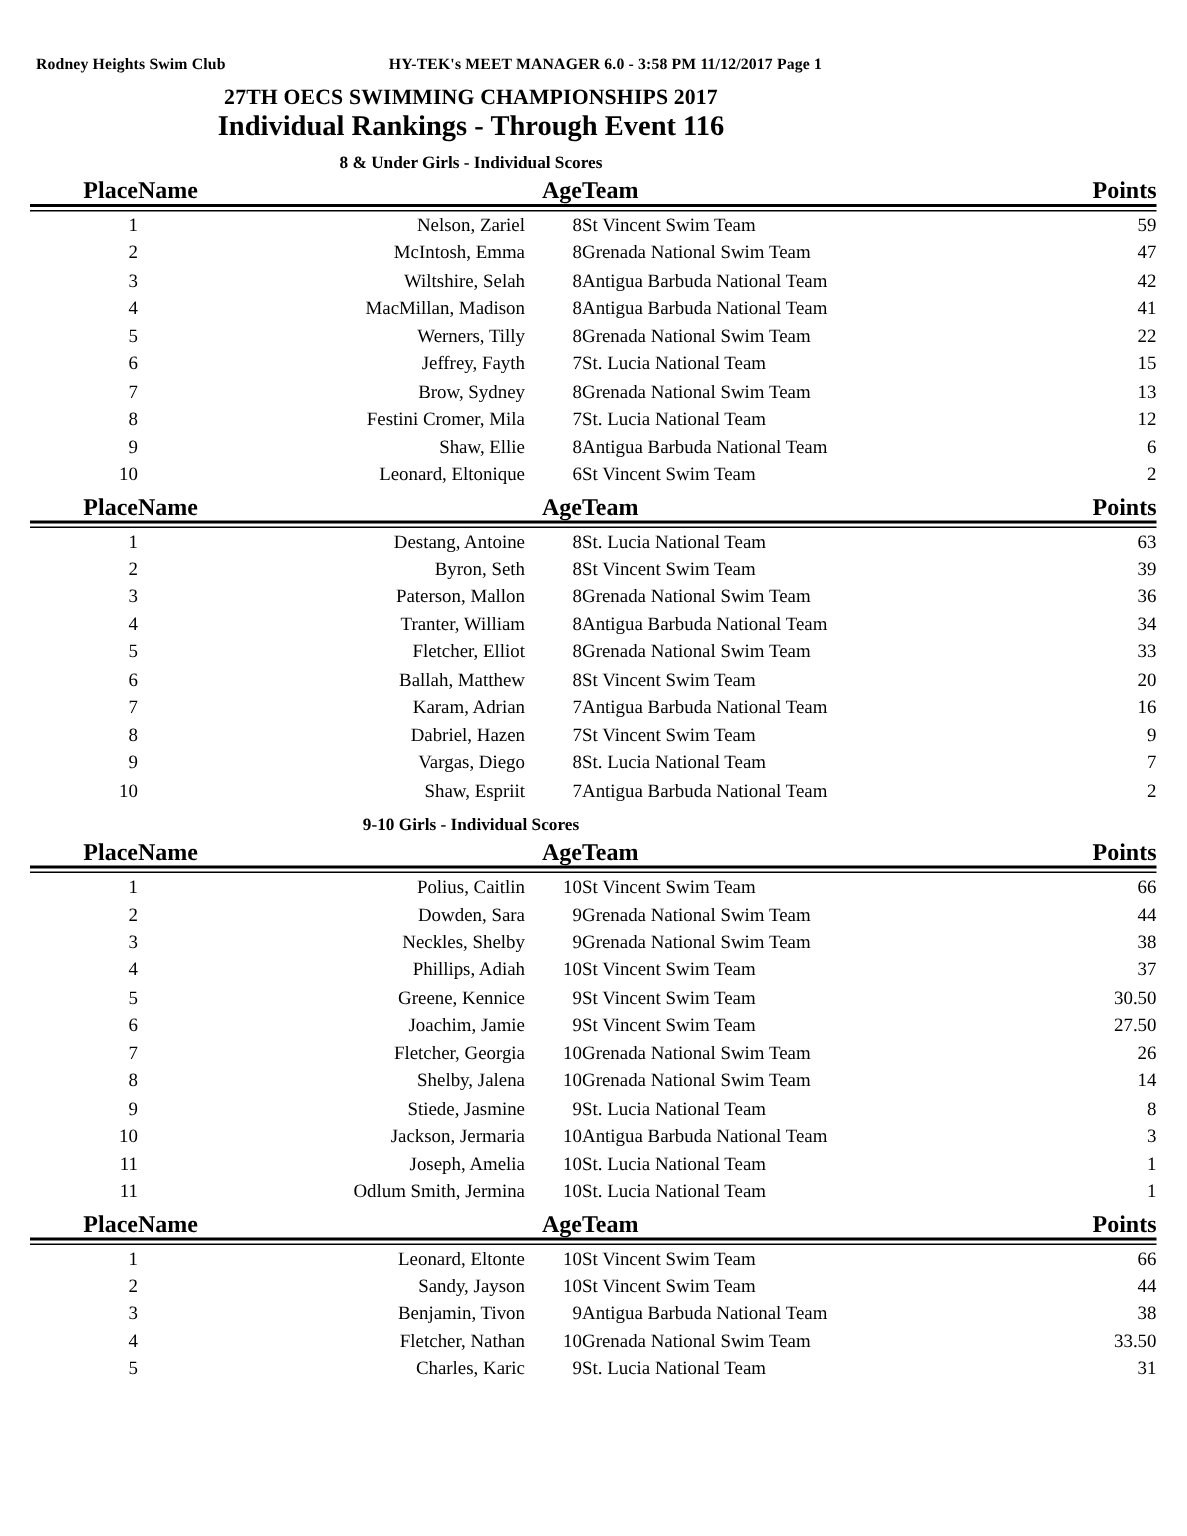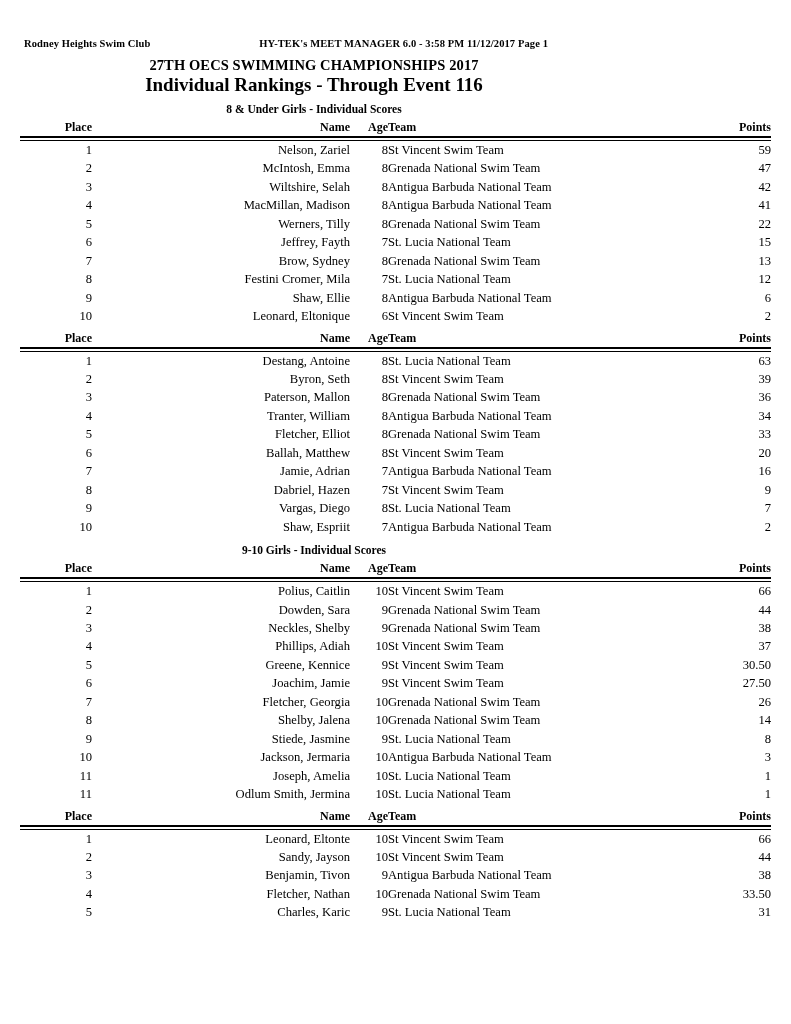--- a/index.html
+++ b/index.html
@@ -72,28 +72,28 @@
     table-layout: fixed;
     font-size: 12.6px;
   }
   table.scores col.c-place { width: 72px; }
   table.scores col.c-name  { width: 258px; }
   table.scores col.c-age   { width: 38px; }
   table.scores col.c-team  { width: 292px; }
   table.scores col.c-pts   { width: 91px; }
 
   table.scores thead th {
-    font-size: 12px;
+    font-size: 16px;
     font-weight: bold;
     padding: 0 0 2px 0;
     line-height: 13px;
     vertical-align: bottom;
   }
   th.h-place { text-align: right; padding-right: 2px; }
-  th.h-name  { text-align: right;  padding-left: 8px; }
+  th.h-name  { text-align: left;  padding-left: 8px; }
   th.h-age   { text-align: right; }
   th.h-team  { text-align: left;  padding-left: 8px; }
   th.h-pts   { text-align: right; padding-right: 3px; }
 
   table.scores thead tr.rule-row th {
     padding: 0;
     height: 0;
   }
   .rule-outer {
     border-top: 2.2px solid #000;
@@ -291,21 +291,21 @@
             </tr>
             <tr>
               <td class="d-place">6</td>
               <td class="d-name">Ballah, Matthew</td>
               <td class="d-age">8</td>
               <td class="d-team">St Vincent Swim Team</td>
               <td class="d-pts">20</td>
             </tr>
             <tr>
               <td class="d-place">7</td>
-              <td class="d-name">Jamie, Adrian</td>
+              <td class="d-name">Karam, Adrian</td>
               <td class="d-age">7</td>
               <td class="d-team">Antigua Barbuda National Team</td>
               <td class="d-pts">16</td>
             </tr>
             <tr>
               <td class="d-place">8</td>
               <td class="d-name">Dabriel, Hazen</td>
               <td class="d-age">7</td>
               <td class="d-team">St Vincent Swim Team</td>
               <td class="d-pts">9</td>

